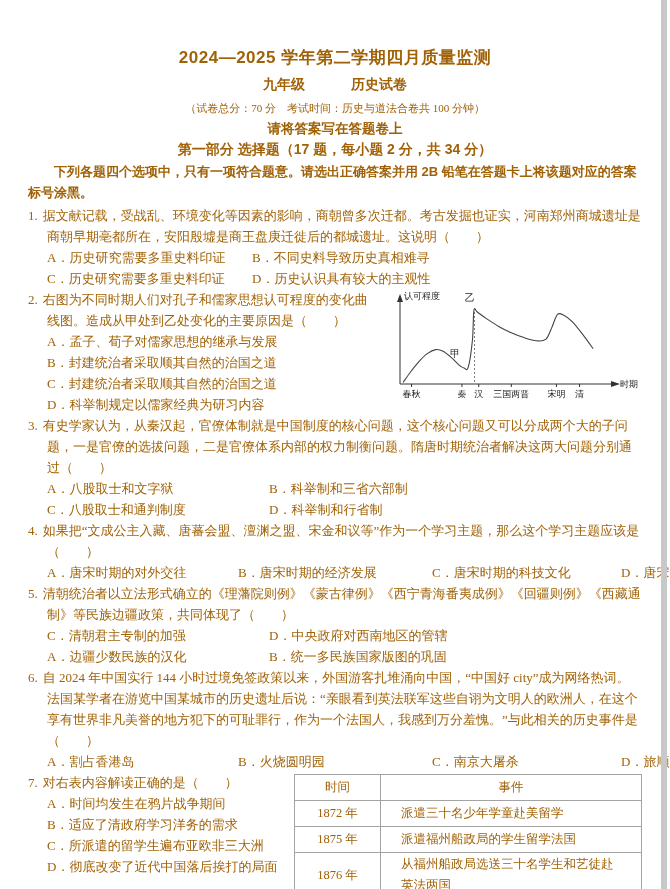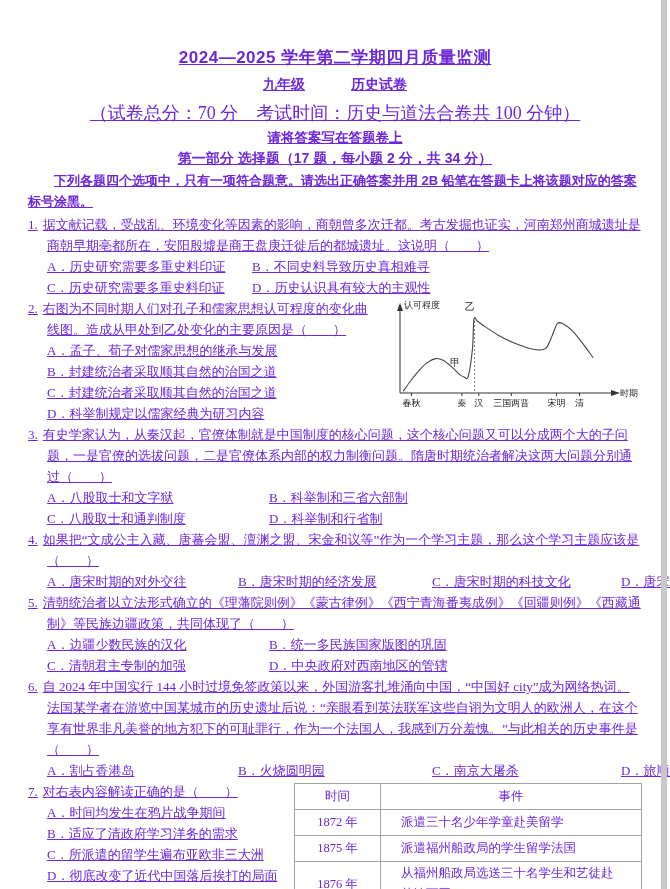--- a/index.html
+++ b/index.html
@@ -4,22 +4,21 @@
 <style>
   * { box-sizing: border-box; margin: 0; padding: 0; }
   html,body { background:#ffffff; }
   .page {
     position: relative;
     width: 670px;
     height: 889px;
     background: #ffffff;
     overflow: hidden;
     font-family: "Liberation Serif", "DejaVu Serif", serif;
-    color: #6d28d9;
-    text-decoration: underline;
+    color: #a16207;
   }
   .edge-strip {
     position: absolute;
     top: 0; right: 3px;
     width: 6px; height: 889px;
     background: #c8c8c8;
   }
   .content { padding: 0 28px 0 28px; }
 
   .hdr-title {
@@ -31,21 +30,21 @@
     letter-spacing: .5px;
   }
   .hdr-sub {
     margin-top: 7px;
     text-align: center;
     font-family: "Liberation Sans", "DejaVu Sans", sans-serif;
     font-weight: bold;
     font-size: 14px;
   }
   .hdr-sub .gap { display:inline-block; width:46px; }
-  .hdr-info  { margin-top: 7px; text-align: center; font-size: 18px; }
+  .hdr-info  { margin-top: 7px; text-align: center; font-size: 11px; }
   .hdr-notice{
     margin-top: 4px; text-align: center; font-weight: bold; font-size: 13.5px;
     font-family: "Liberation Sans", "DejaVu Sans", sans-serif;
   }
   .hdr-section{
     margin-top: 3px; text-align: center; font-weight: bold; font-size: 14px;
     font-family: "Liberation Sans", "DejaVu Sans", sans-serif;
   }
   .instructions{
     margin-top: 2px;
@@ -168,26 +167,26 @@
           <span class="opt">A．唐宋时期的对外交往</span>
           <span class="opt">B．唐宋时期的经济发展</span>
           <span class="opt">C．唐宋时期的科技文化</span>
           <span class="opt">D．唐宋时期的民族关系</span>
         </div>
       </div>
 
       <div class="q">
         <p class="stem"><span class="qnum">5.</span><span>清朝统治者以立法形式确立的《理藩院则例》《蒙古律例》《西宁青海番夷成例》《回疆则例》《西藏通制》等民族边疆政策，共同体现了（　　）</span></p>
         <div class="opts row2b">
+          <span class="opt">C．清朝君主专制的加强</span>
+          <span class="opt">D．中央政府对西南地区的管辖</span>
+        </div>
+        <div class="opts row2b">
           <span class="opt">A．边疆少数民族的汉化</span>
           <span class="opt">B．统一多民族国家版图的巩固</span>
-        </div>
-        <div class="opts row2b">
-          <span class="opt">C．清朝君主专制的加强</span>
-          <span class="opt">D．中央政府对西南地区的管辖</span>
         </div>
       </div>
 
       <div class="q">
         <p class="stem"><span class="qnum">6.</span><span>自 2024 年中国实行 144 小时过境免签政策以来，外国游客扎堆涌向中国，“中国好 city”成为网络热词。法国某学者在游览中国某城市的历史遗址后说：“亲眼看到英法联军这些自诩为文明人的欧洲人，在这个享有世界非凡美誉的地方犯下的可耻罪行，作为一个法国人，我感到万分羞愧。”与此相关的历史事件是（　　）</span></p>
         <div class="opts row4">
           <span class="opt">A．割占香港岛</span>
           <span class="opt">B．火烧圆明园</span>
           <span class="opt">C．南京大屠杀</span>
           <span class="opt">D．旅顺大屠杀</span>

